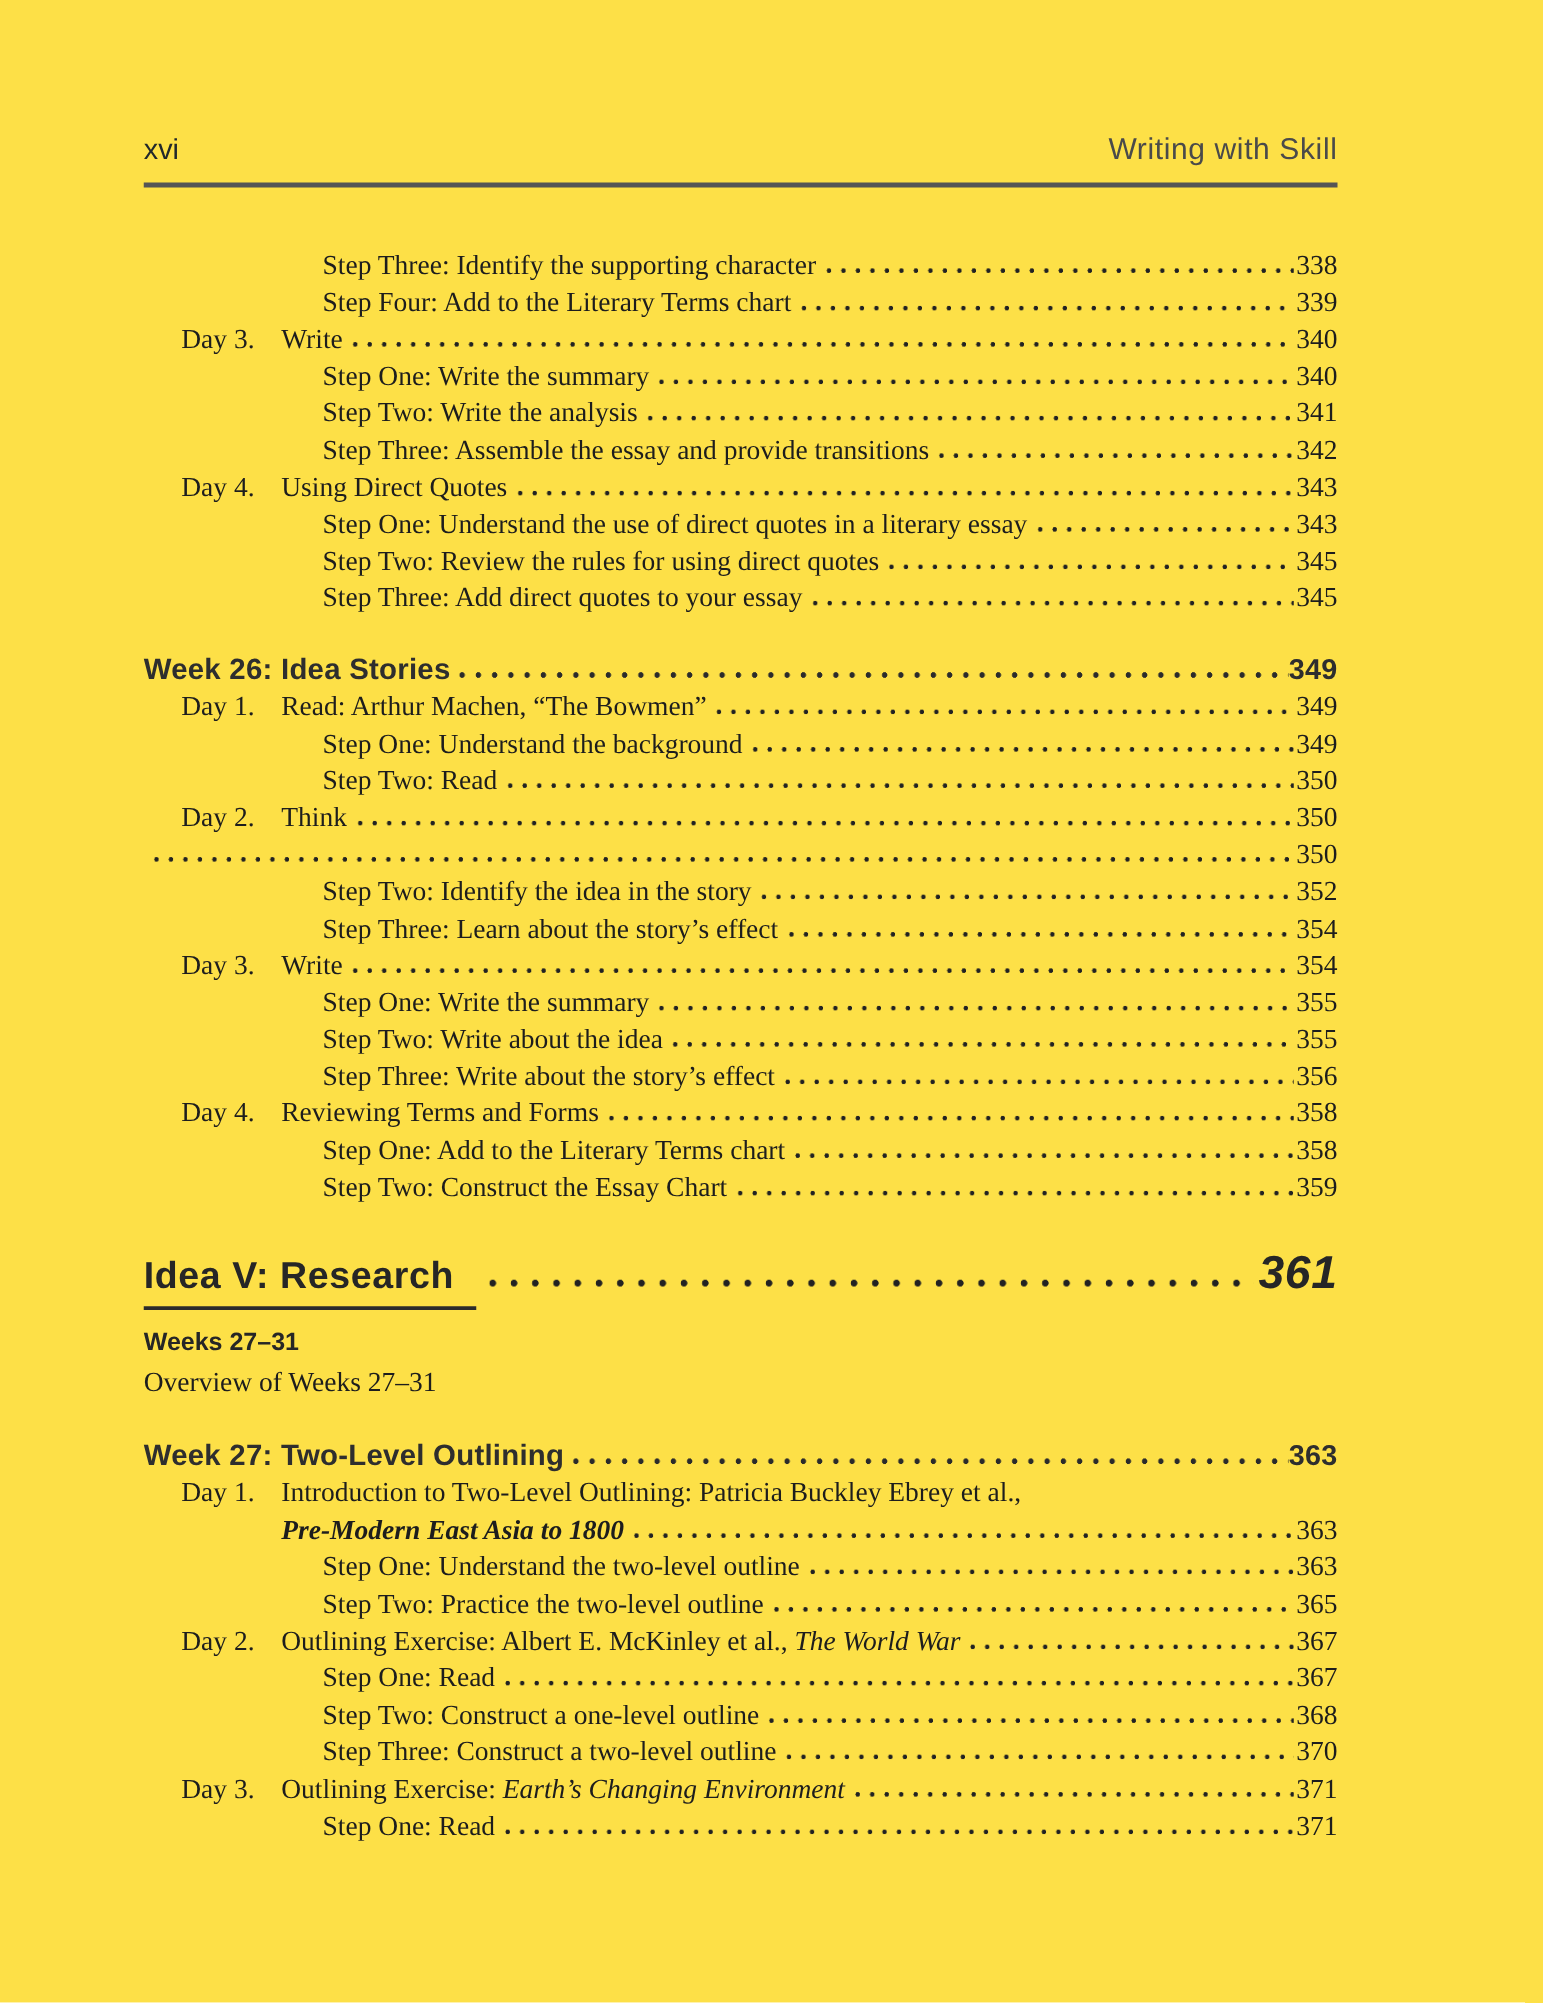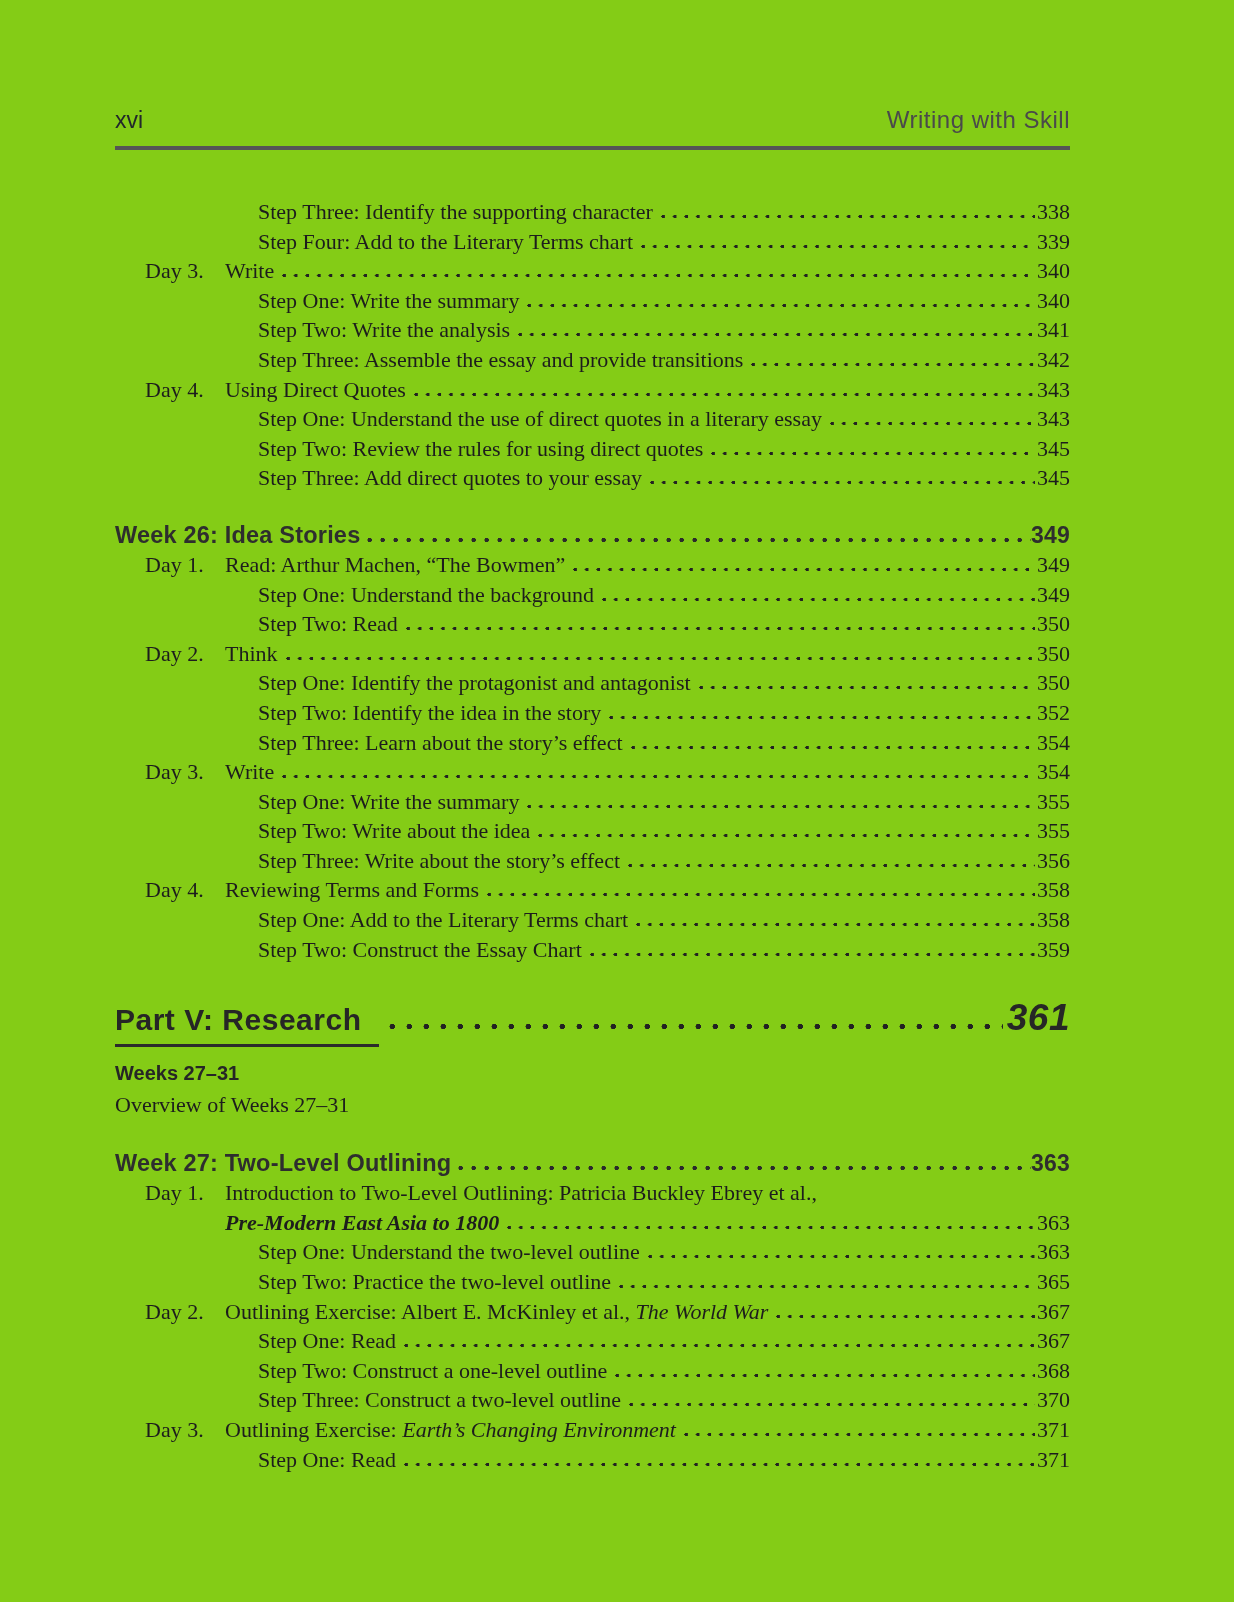--- a/index.html
+++ b/index.html
@@ -1,20 +1,20 @@
 <!DOCTYPE html>
 <html><head>
 <meta charset="utf-8">
 <style>
   * { margin:0; padding:0; box-sizing:border-box; }
   html,body { background:#ffffff; }
   .page {
     position:relative;
     width:1234px; height:1602px;
-    background:#84cc16;
+    background:#fde047;
     overflow:hidden;
     font-family:"Liberation Serif", serif;
     color:#1d1d1d;
   }
   .content { padding:106px 164px 0 115px; }
 
   
   .running-header {
     display:flex; justify-content:space-between; align-items:baseline;
     font-family:"Liberation Sans", sans-serif;
@@ -168,21 +168,20 @@
           <span class="leader"></span>
           <span class="pg">350</span>
         </div>
         <div class="toc-row row-day">
           <span class="day-label">Day 2.</span>
           <span class="entry-text"><span>Think</span></span>
           <span class="leader"></span>
           <span class="pg">350</span>
         </div>
         <div class="toc-row row-step">
-          <span class="entry-text"><span>Step One: Identify the protagonist and antagonist</span></span>
           <span class="leader"></span>
           <span class="pg">350</span>
         </div>
         <div class="toc-row row-step">
           <span class="entry-text"><span>Step Two: Identify the idea in the story</span></span>
           <span class="leader"></span>
           <span class="pg">352</span>
         </div>
         <div class="toc-row row-step">
           <span class="entry-text"><span>Step Three: Learn about the story’s effect</span></span>
@@ -221,21 +220,21 @@
           <span class="leader"></span>
           <span class="pg">358</span>
         </div>
         <div class="toc-row row-step">
           <span class="entry-text"><span>Step Two: Construct the Essay Chart</span></span>
           <span class="leader"></span>
           <span class="pg">359</span>
         </div>
         <div class="part-block">
           <div class="part-row">
-            <span class="part-title">Part V: Research</span>
+            <span class="part-title">Idea V: Research</span>
             <span class="leader leader-part"></span>
             <span class="pg pg-part">361</span>
           </div>
           <div class="part-subtitle">Weeks 27–31</div>
           <div class="part-overview">Overview of Weeks 27–31</div>
         </div>
         <div class="toc-row week-row">
           <span class="week-title">Week 27: Two-Level Outlining</span>
           <span class="leader leader-week"></span>
           <span class="pg pg-week">363</span>

